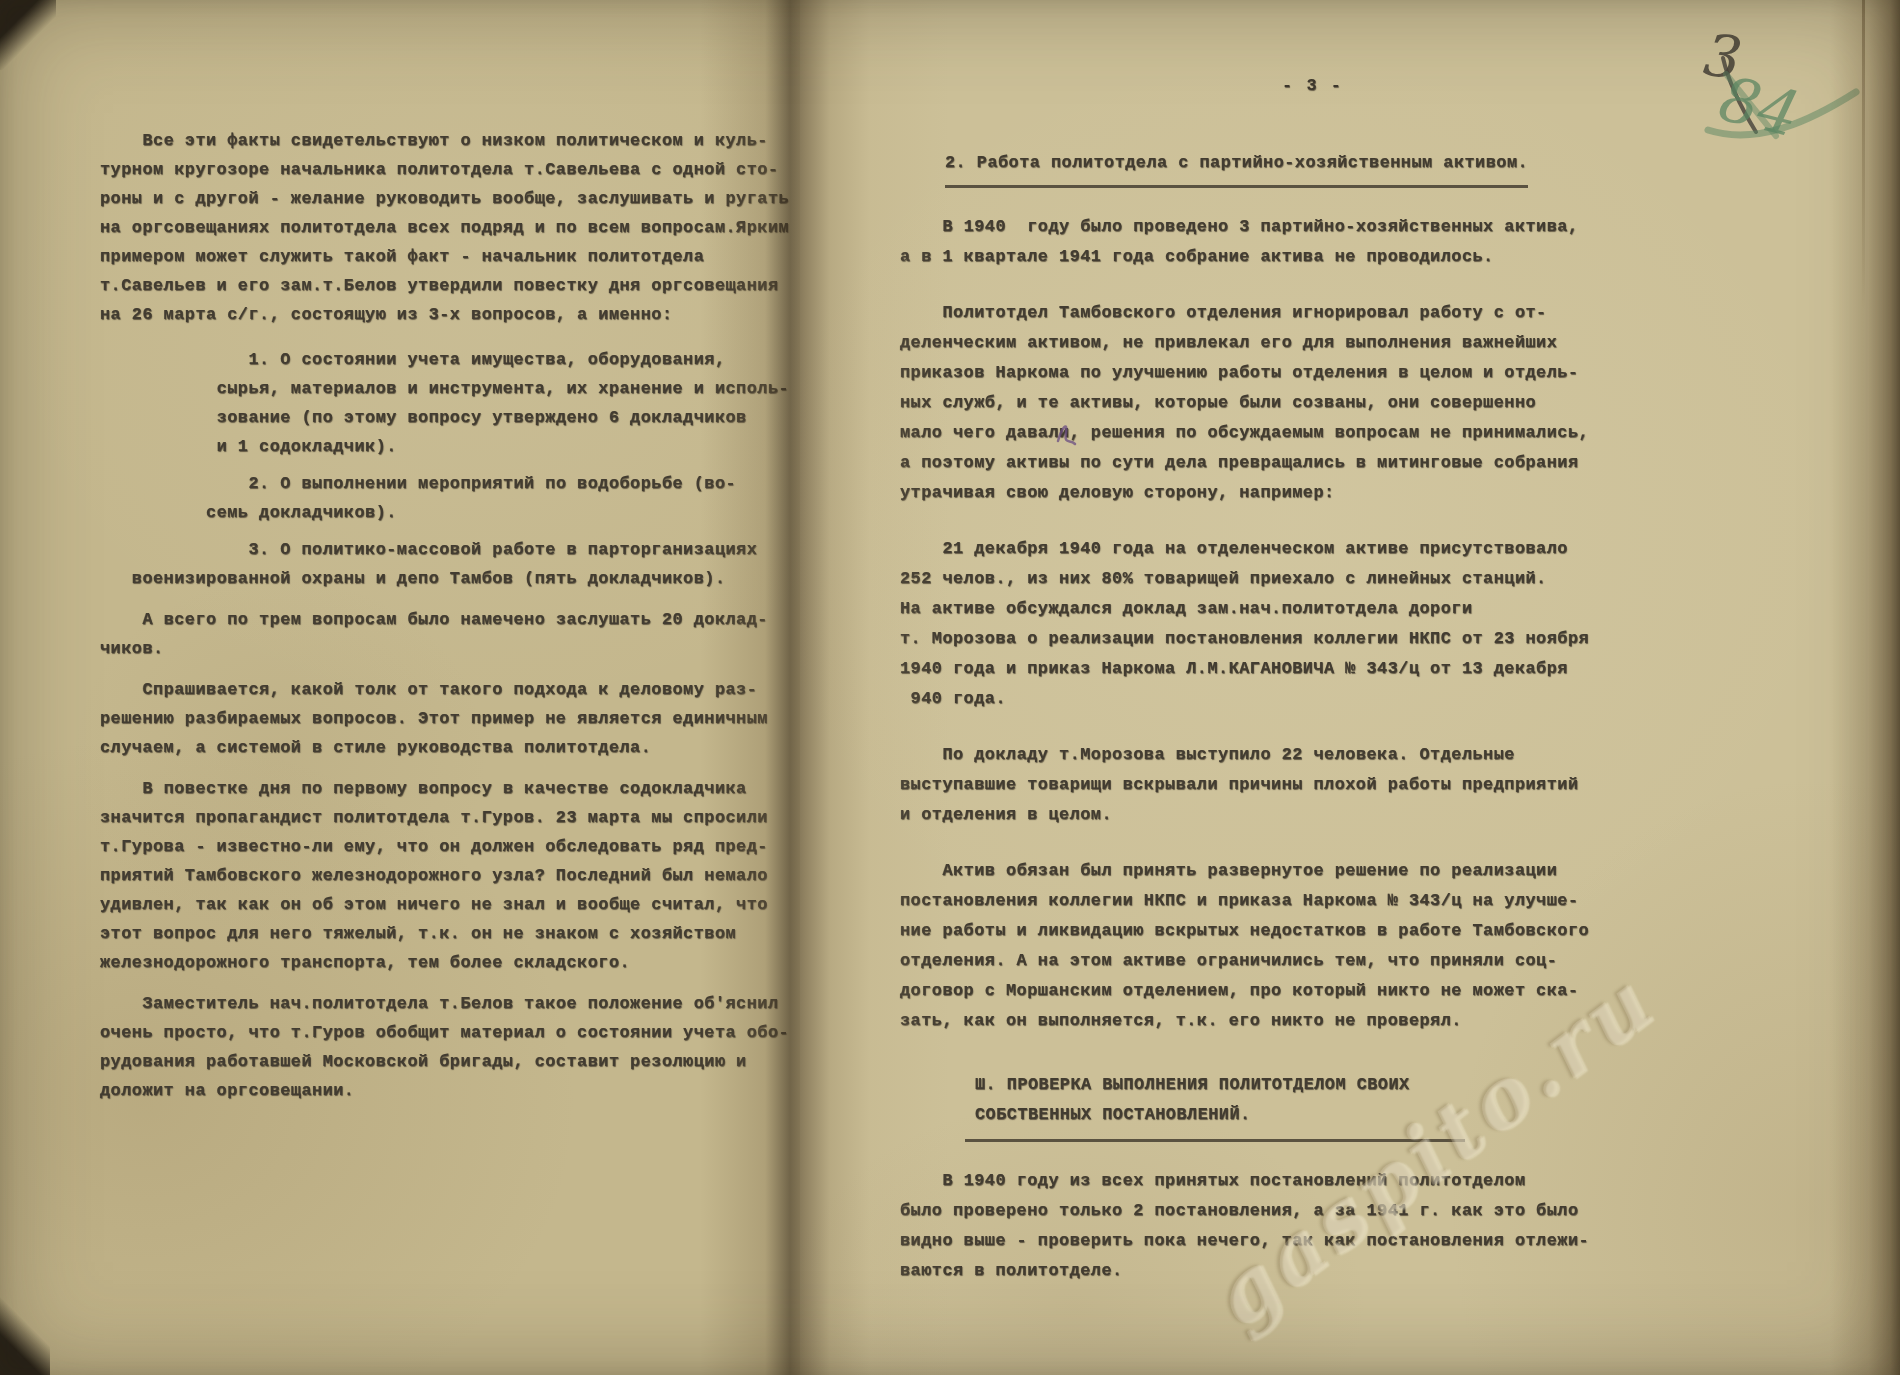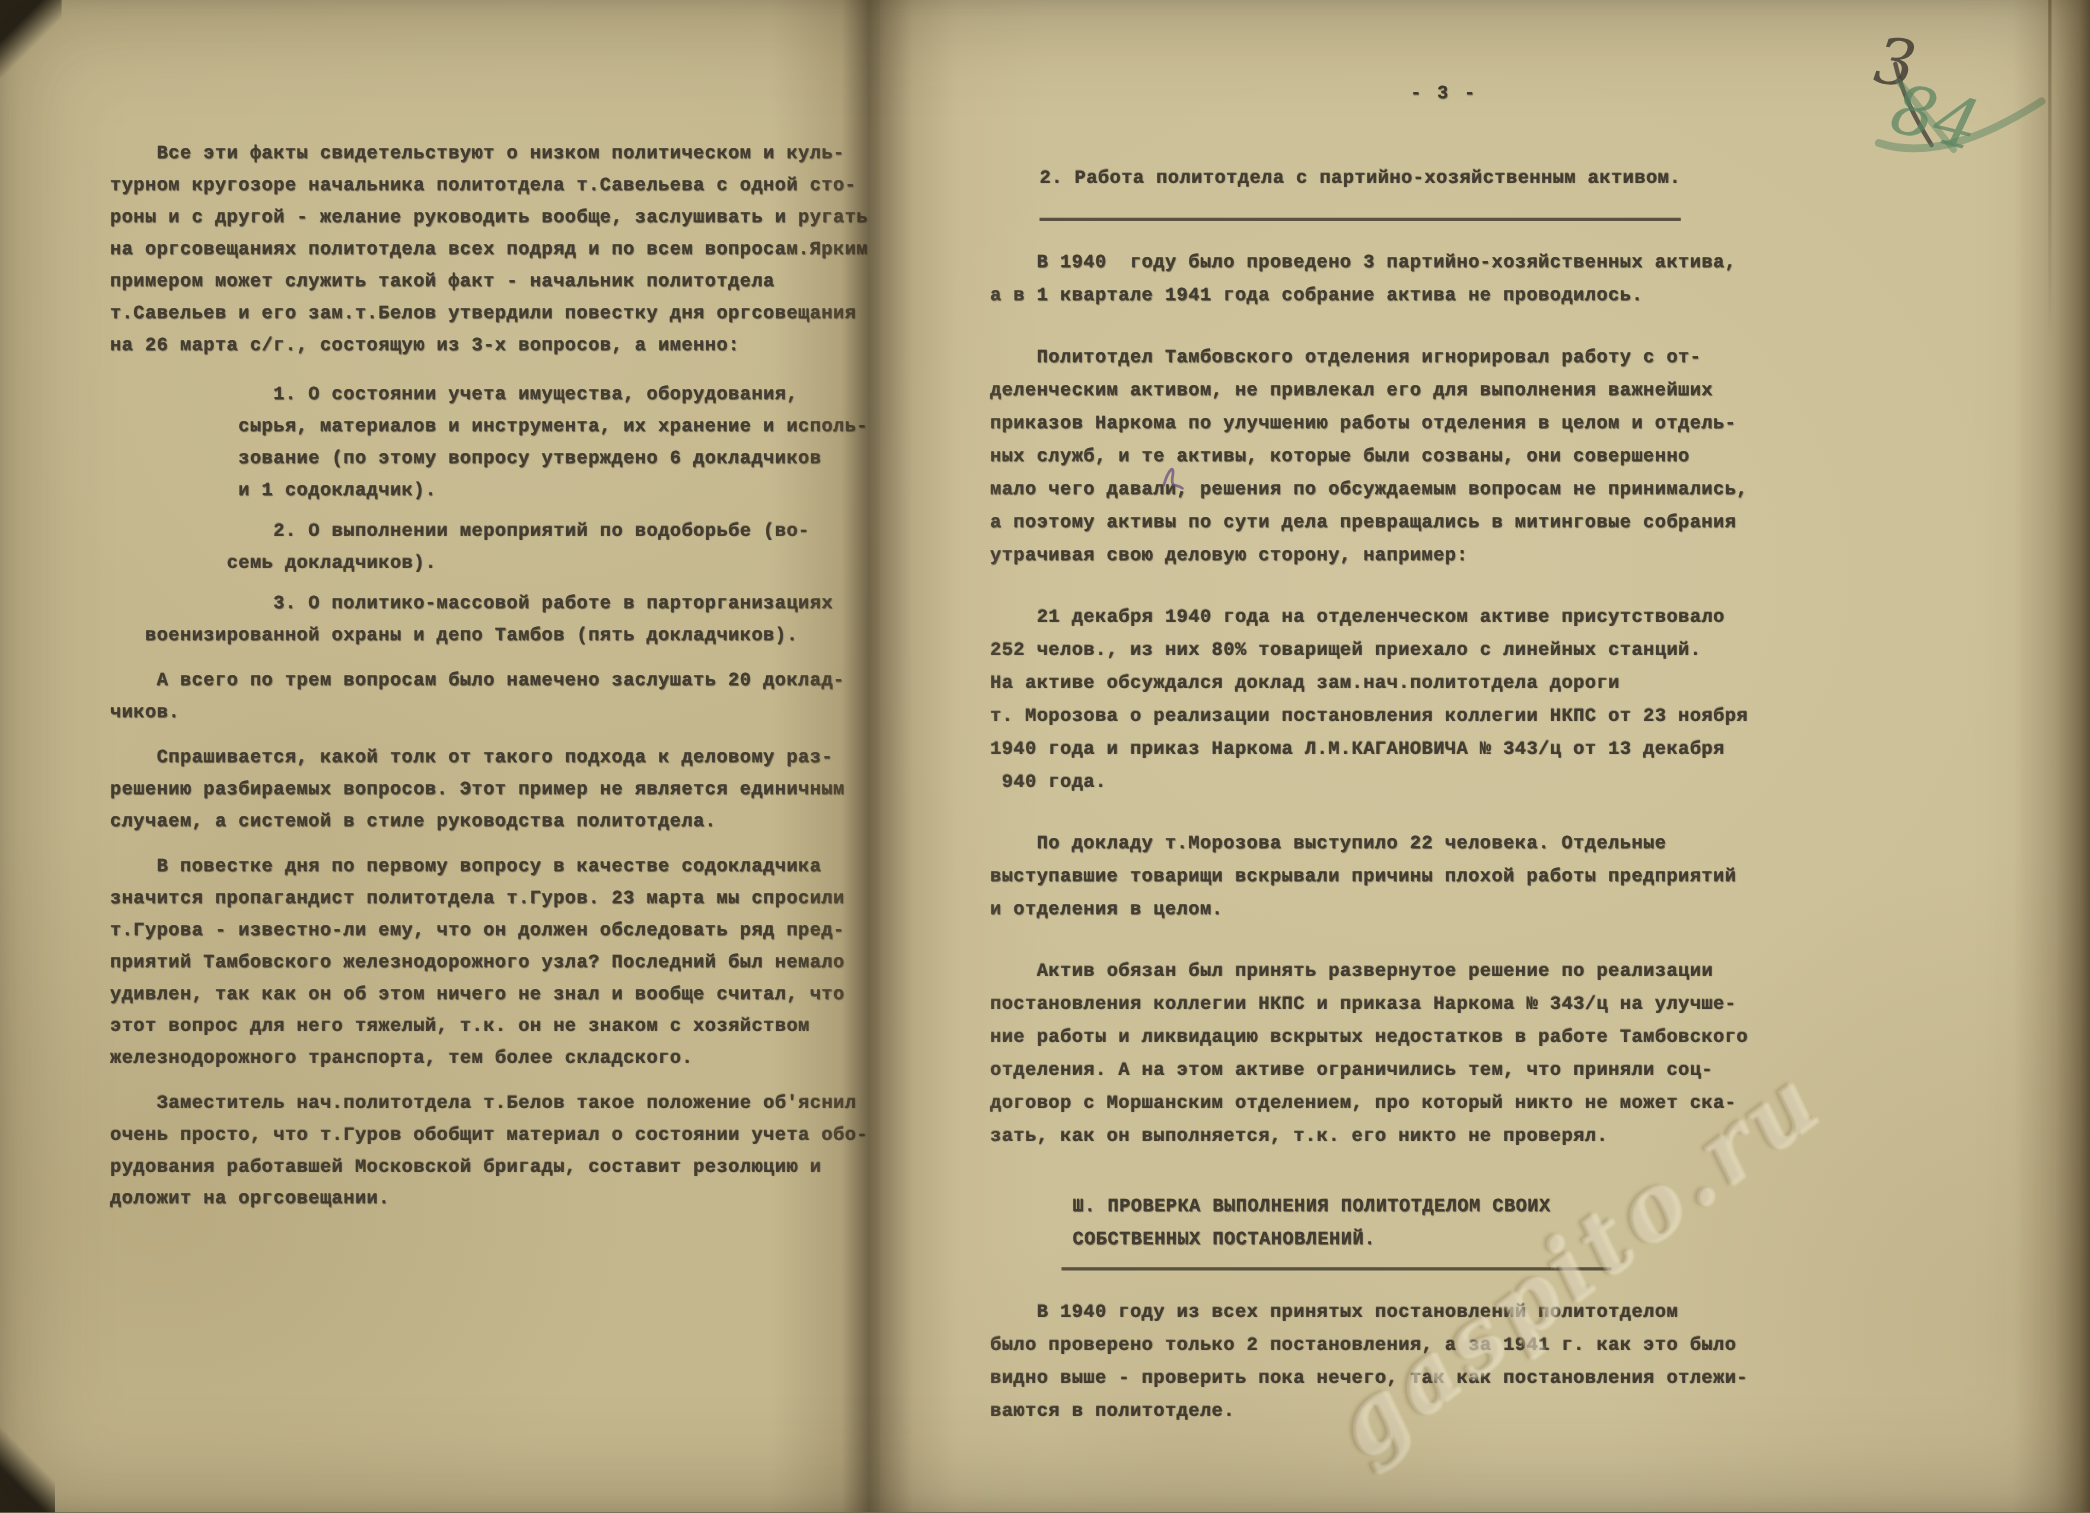--- a/index.html
+++ b/index.html
@@ -64,21 +64,21 @@
   .para { white-space: pre-wrap; margin: 0 0 12px 0; }
   .left-text .list-item { margin: 0 0 8px 0; white-space: pre-wrap; }
   .left-text .first-item { margin-top: 16px; }
   .left-text .last-item { margin-bottom: 12px; }
   .right-text .para { margin-bottom: 26px; }
 
   .h2 {
     white-space: pre-wrap;
     width: fit-content;
     margin: 0 0 24px 45px;
-    padding-bottom: 20px;
+    padding-bottom: 7px;
     border-bottom: 3px solid rgba(58,51,40,0.78);
   }
   .h3 { margin: 34px 0 24px 75px; }
   .h3 .line { white-space: pre; }
   .h3-underline { width: 500px; height: 3px; background: rgba(58,51,40,0.78); margin: 9px 0 0 -10px; }
 
   .page-number {
     position: absolute; left: 1282px; top: 76px;
     color: #3e382e; font-size: 17px; font-weight: bold; letter-spacing: 2px;
     text-shadow: 0.5px 0.7px 1px rgba(58,50,38,0.7);

